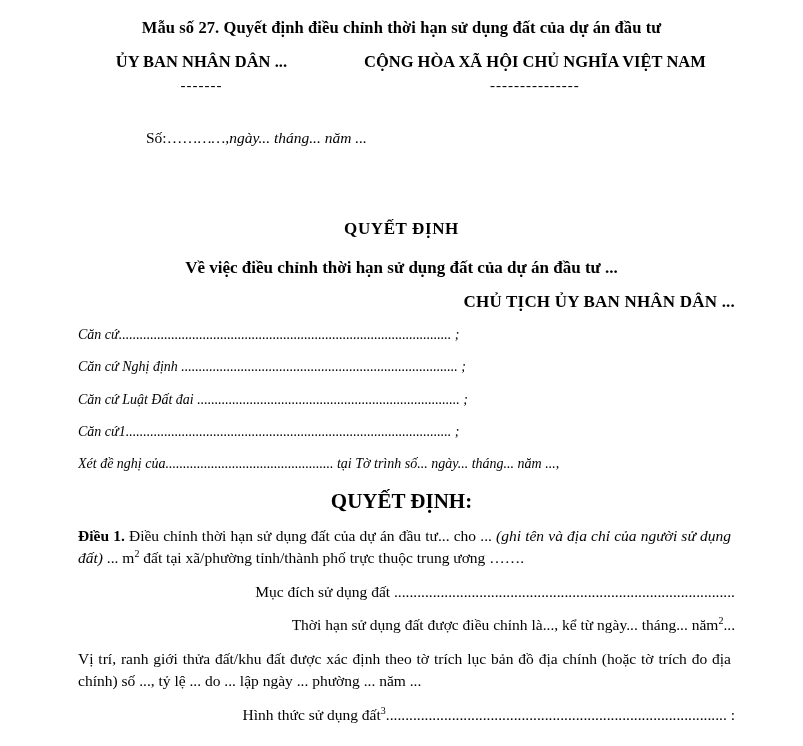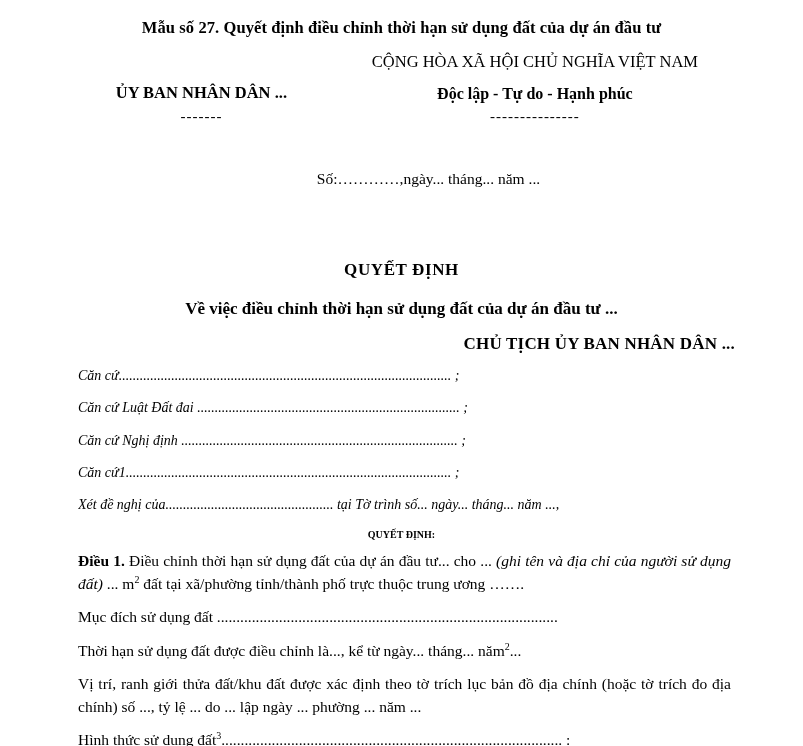--- a/index.html
+++ b/index.html
@@ -50,47 +50,48 @@
     display: block;
     white-space: nowrap;
   }
   .dashes-short {
     display: block;
     letter-spacing: 1px;
     margin-top: 1px;
     font-size: 15px;
   }
   .nation {
-    font-weight: normal;
+    font-weight: bold;
     font-size: 16.5px;
     display: block;
     white-space: nowrap;
   }
   .motto {
     font-weight: bold;
     font-size: 16px;
     display: block;
     margin-top: 8px;
   }
   .dashes-long {
     display: block;
     letter-spacing: 1px;
     margin-top: 1px;
     font-size: 15px;
   }
   .num-row {
     display: flex;
-    justify-content: center;
-    margin-top: 40px;
+    justify-content: flex-start;
+    margin-top: 30px;
     padding: 0 24px 0 78px;
   }
   .num-left {
     font-size: 15.5px;
   }
   .num-right {
+    font-style: italic;
     font-size: 15.5px;
   }
   .decision-title {
     text-align: center;
     font-weight: bold;
     font-size: 17px;
     margin-top: 68px;
     letter-spacing: 0.6px;
   }
   .decision-sub {
@@ -113,29 +114,29 @@
   .basis {
     font-style: italic;
     font-size: 14px;
     margin: 0 0 12px 0;
     white-space: nowrap;
     overflow: hidden;
   }
   .decide-head {
     text-align: center;
     font-weight: bold;
-    font-size: 10px;
+    font-size: 21px;
     margin-bottom: 8px;
   }
   .body-block {
     padding-left: 10px;
   }
   .para {
     margin: 0 0 11px 0;
-    text-align: left;
+    text-align: right;
     font-size: 15.5px;
   }
   .para.justify {
     text-align: justify;
     padding-right: 4px;
   }
   .b {
     font-weight: bold;
   }
   .i {
@@ -154,38 +155,37 @@
 
   <div class="form-title">Mẫu số 27. Quyết định điều chỉnh thời hạn sử dụng đất của dự án đầu tư</div>
 
   <div class="head-row">
     <div class="head-left">
       <span class="org">ỦY BAN NHÂN DÂN ...</span>
       <span class="dashes-short">-------</span>
     </div>
     <div class="head-right">
       <span class="nation">CỘNG HÒA XÃ HỘI CHỦ NGHĨA VIỆT NAM</span>
-      <span class="motto">Độc lập - Tự do - Hạnh phúc</span>
       <span class="dashes-long">---------------</span>
     </div>
   </div>
 
   <div class="num-row">
     <div class="num-left">Số:……</div>
     <div class="num-right">……,ngày... tháng... năm ...</div>
   </div>
 
   <div class="decision-title">QUYẾT ĐỊNH</div>
   <div class="decision-sub">Về việc điều chỉnh thời hạn sử dụng đất của dự án đầu tư ...</div>
   <div class="chairman">CHỦ TỊCH ỦY BAN NHÂN DÂN ...</div>
 
   <div class="basis-list">
     <p class="basis">Căn cứ............................................................................................... ;</p>
+    <p class="basis">Căn cứ Nghị định ............................................................................... ;</p>
     <p class="basis">Căn cứ Luật Đất đai ........................................................................... ;</p>
-    <p class="basis">Căn cứ Nghị định ............................................................................... ;</p>
     <p class="basis">Căn cứ1............................................................................................. ;</p>
     <p class="basis">Xét đề nghị của................................................ tại Tờ trình số... ngày... tháng... năm ...,</p>
   </div>
 
   <div class="decide-head">QUYẾT ĐỊNH:</div>
 
   <div class="body-block">
 
     <p class="para justify"><span class="b">Điều 1.</span><span> Điều chỉnh thời hạn sử dụng đất của dự án đầu tư... cho ... </span><span class="i">(ghi tên và địa chỉ của người sử dụng đất)</span><span> ... m</span><sup>2</sup><span> đất tại xã/phường tỉnh/thành phố trực thuộc trung ương …….</span></p>
 

